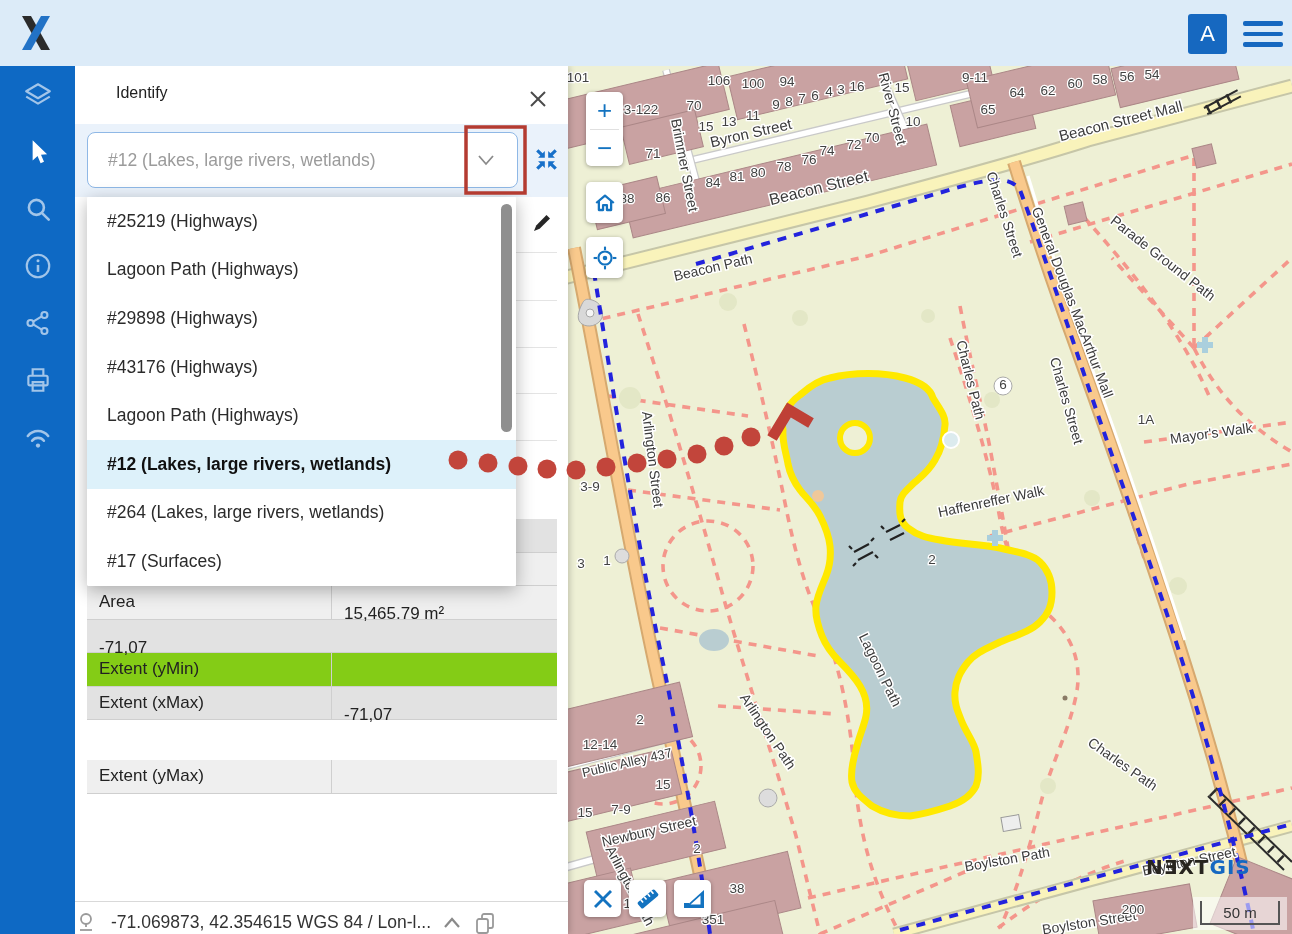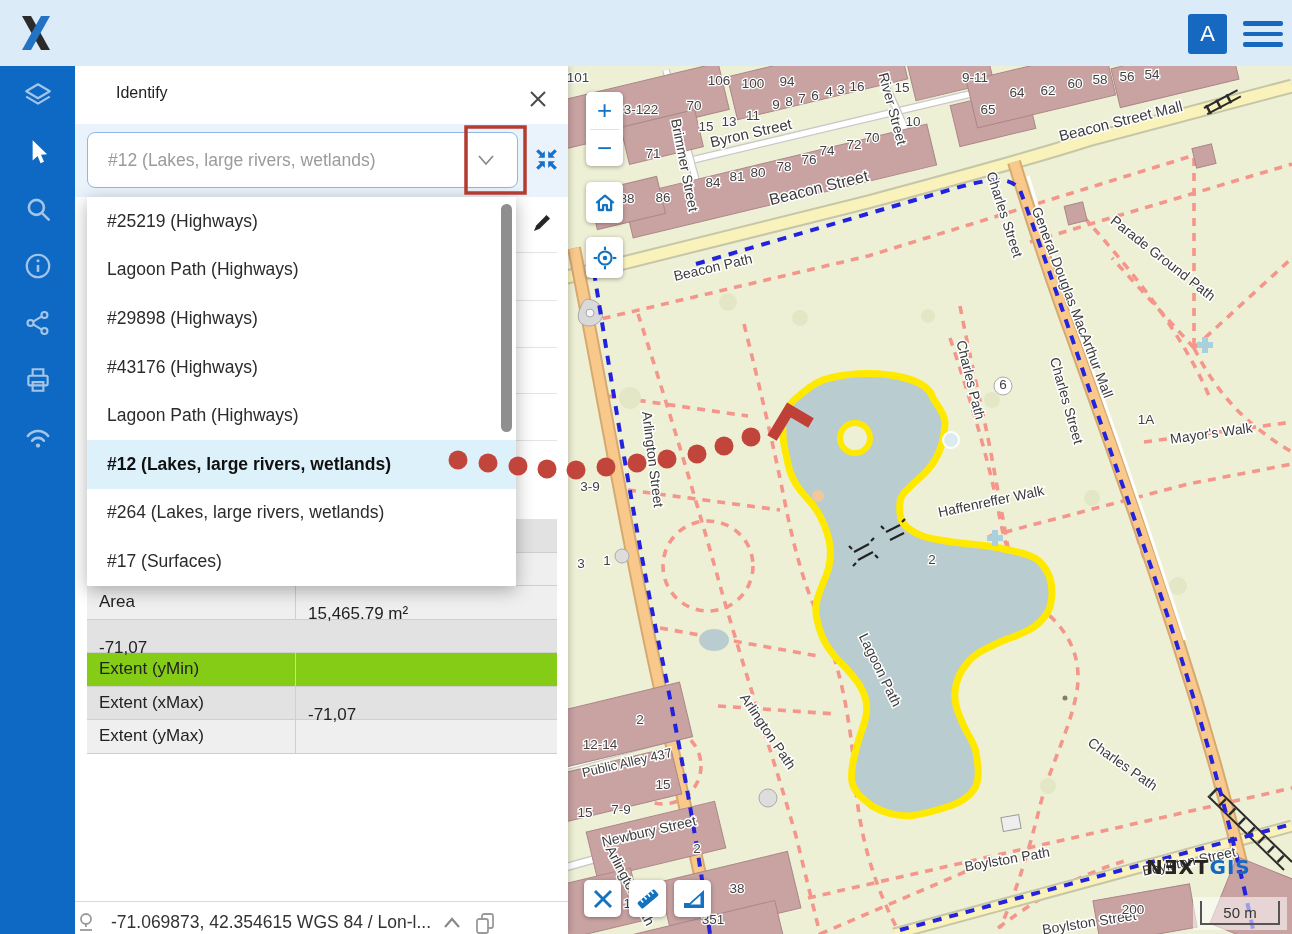--- a/index.html
+++ b/index.html
@@ -28,21 +28,21 @@
   #combobox .cbx-text{margin-left:20px;font-size:17.5px;color:#9b9b9b;white-space:nowrap;overflow:hidden;flex:1;}
   #combobox .cbx-chevron{margin-right:22px;}
   #collapse-btn{position:absolute;left:458px;top:80px;width:27px;height:27px;cursor:pointer;}
   #edit-btn{position:absolute;left:456px;top:146px;width:24px;height:24px;cursor:pointer;}
   .faint-line{position:absolute;left:12px;width:470px;height:1px;background:#e4e4e4;}
   
   #attr-area{position:absolute;left:12px;top:453px;width:470px;}
   .hidden-row{width:470px;height:33.5px;box-sizing:border-box;border-bottom:1px solid #cfcfcf;}
   .t-row{display:flex;width:470px;height:33.5px;box-sizing:border-box;border-bottom:1px solid #cfcfcf;
     font-size:17px;color:#222;}
-  .t-row .c1{width:209px;box-sizing:border-box;padding:6px 0 0 12px;border-right:1px solid #cfcfcf;}
+  .t-row .c1{width:245px;box-sizing:border-box;padding:6px 0 0 12px;border-right:1px solid #cfcfcf;}
   .t-row .c2{width:225px;box-sizing:border-box;padding:18px 0 0 12px;}
   
   #dropdown{position:absolute;left:12px;top:131px;width:429px;height:389px;background:#fff;border-radius:1px;
     box-shadow:0 4px 18px rgba(0,0,0,.3);z-index:12;}
   .dd-item{height:48.6px;display:flex;align-items:center;padding-left:20px;font-size:17.5px;color:#2b2b2b;cursor:pointer;}
   .dd-item.sel{background:#ddf1fa;font-weight:bold;color:#101010;}
   #dd-scroll{position:absolute;right:4px;top:7px;width:11px;height:228px;background:#8f8f8f;border-radius:6px;cursor:pointer;}
   
   #statusbar{position:absolute;left:0;top:835px;width:493px;height:41px;border-top:1px solid #d9d9d9;
     display:flex;align-items:center;background:#fff;}
@@ -160,21 +160,21 @@
         <div class="t-row" style="background: rgb(226, 226, 226);">
           <div class="c2">-71,07</div>
         </div>
         <div class="t-row" style="background: #84cc16;">
           <div class="c1">Extent (yMin)</div>
         </div>
         <div class="t-row" style="background: rgb(226, 226, 226);">
           <div class="c1">Extent (xMax)</div>
           <div class="c2">-71,07</div>
         </div>
-        <div class="t-row" style="background: rgb(239, 239, 239);">
+        <div class="t-row" style="background: rgb(239, 239, 239); margin-top: 40px;">
           <div class="c1">Extent (yMax)</div>
         </div>
       </div>
   </div>
 
   <div id="edit-btn">
     <svg width="22" height="22" viewBox="0 0 22 22">
       <path d="M3 19 L5.2 13.4 L15.5 3 L19 6.5 L8.6 16.8 Z" fill="#262626"></path>
     </svg>
   </div>

